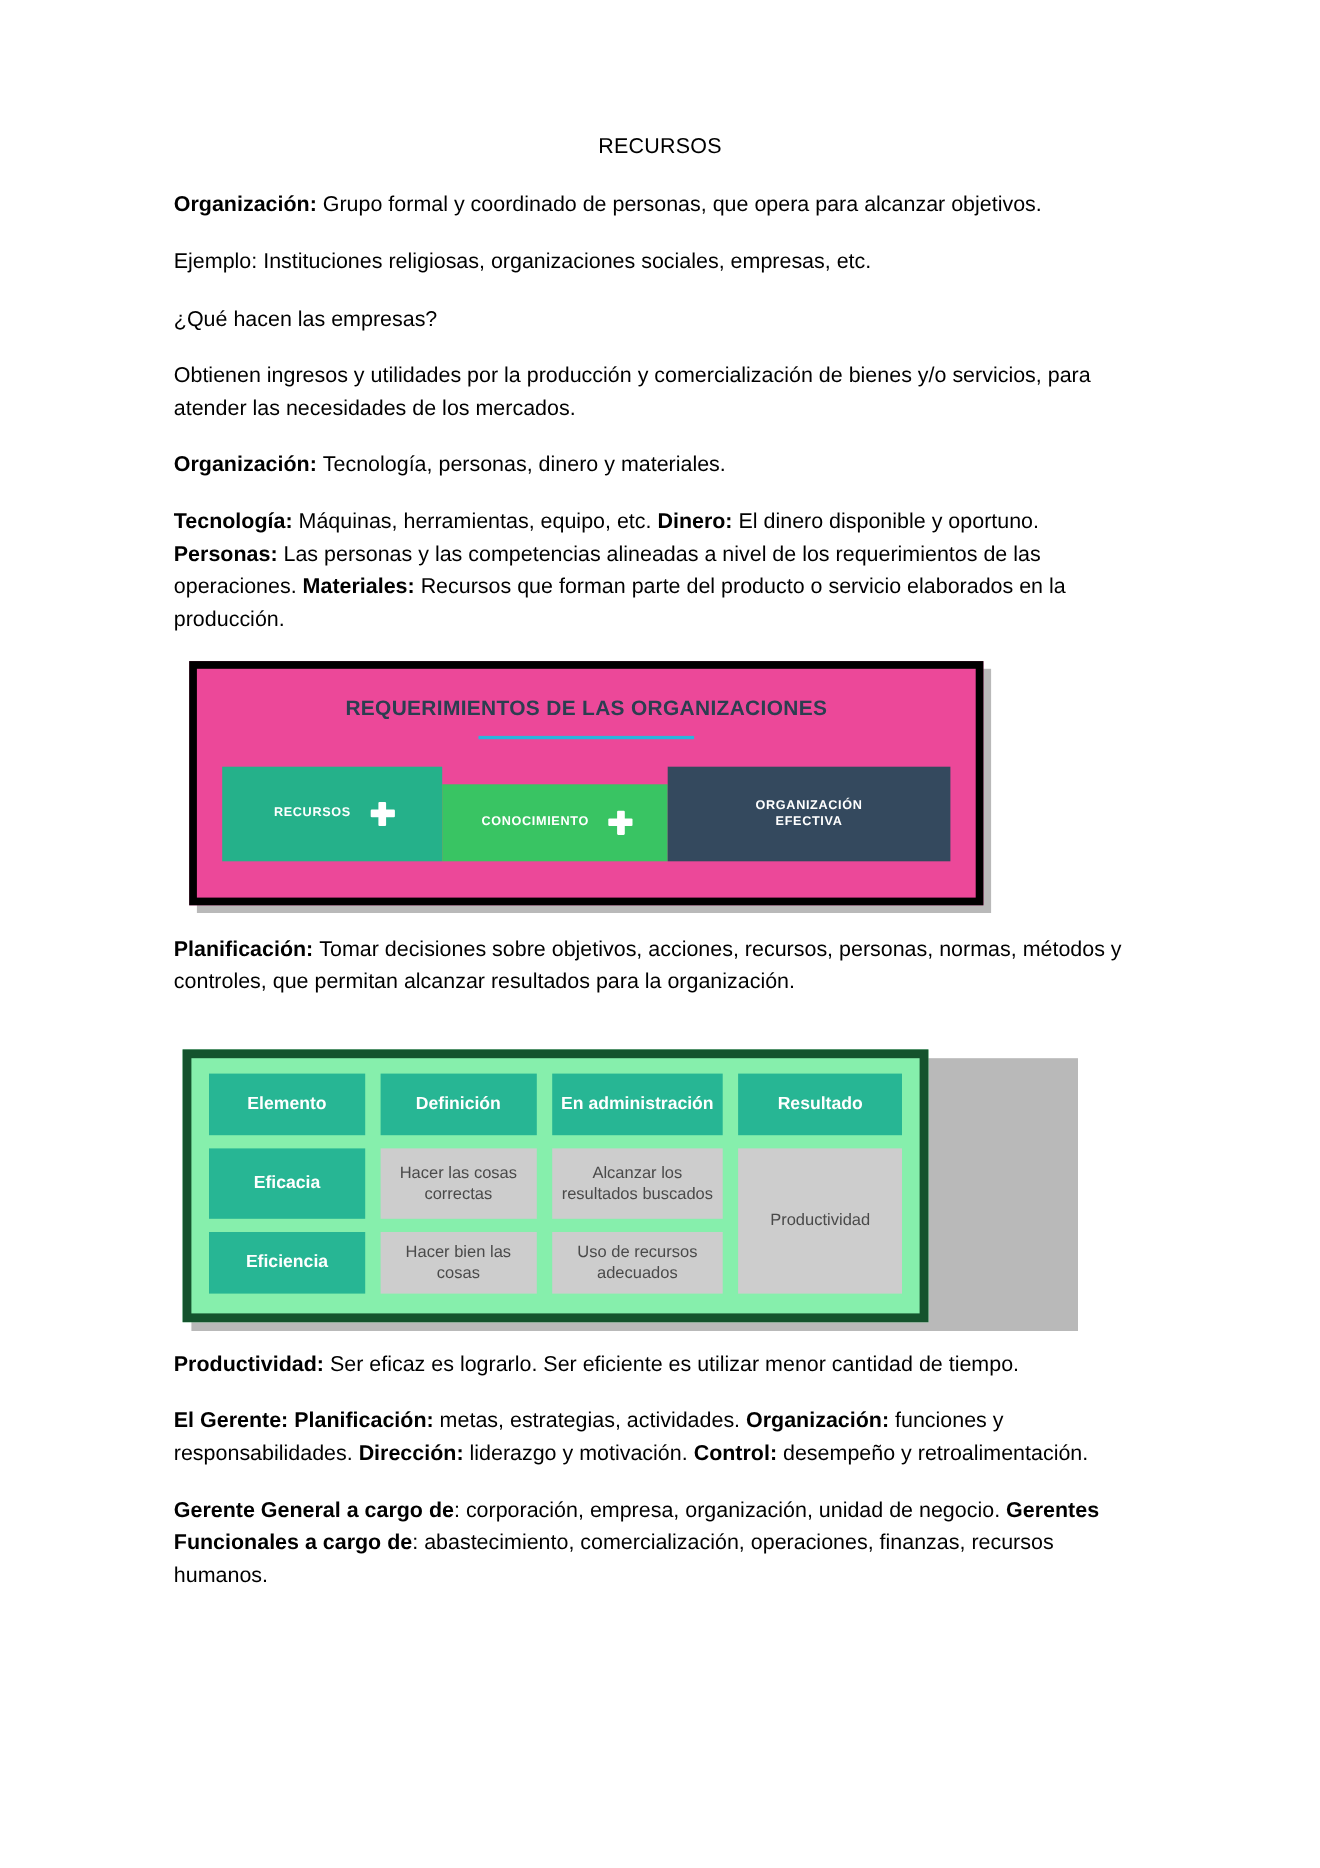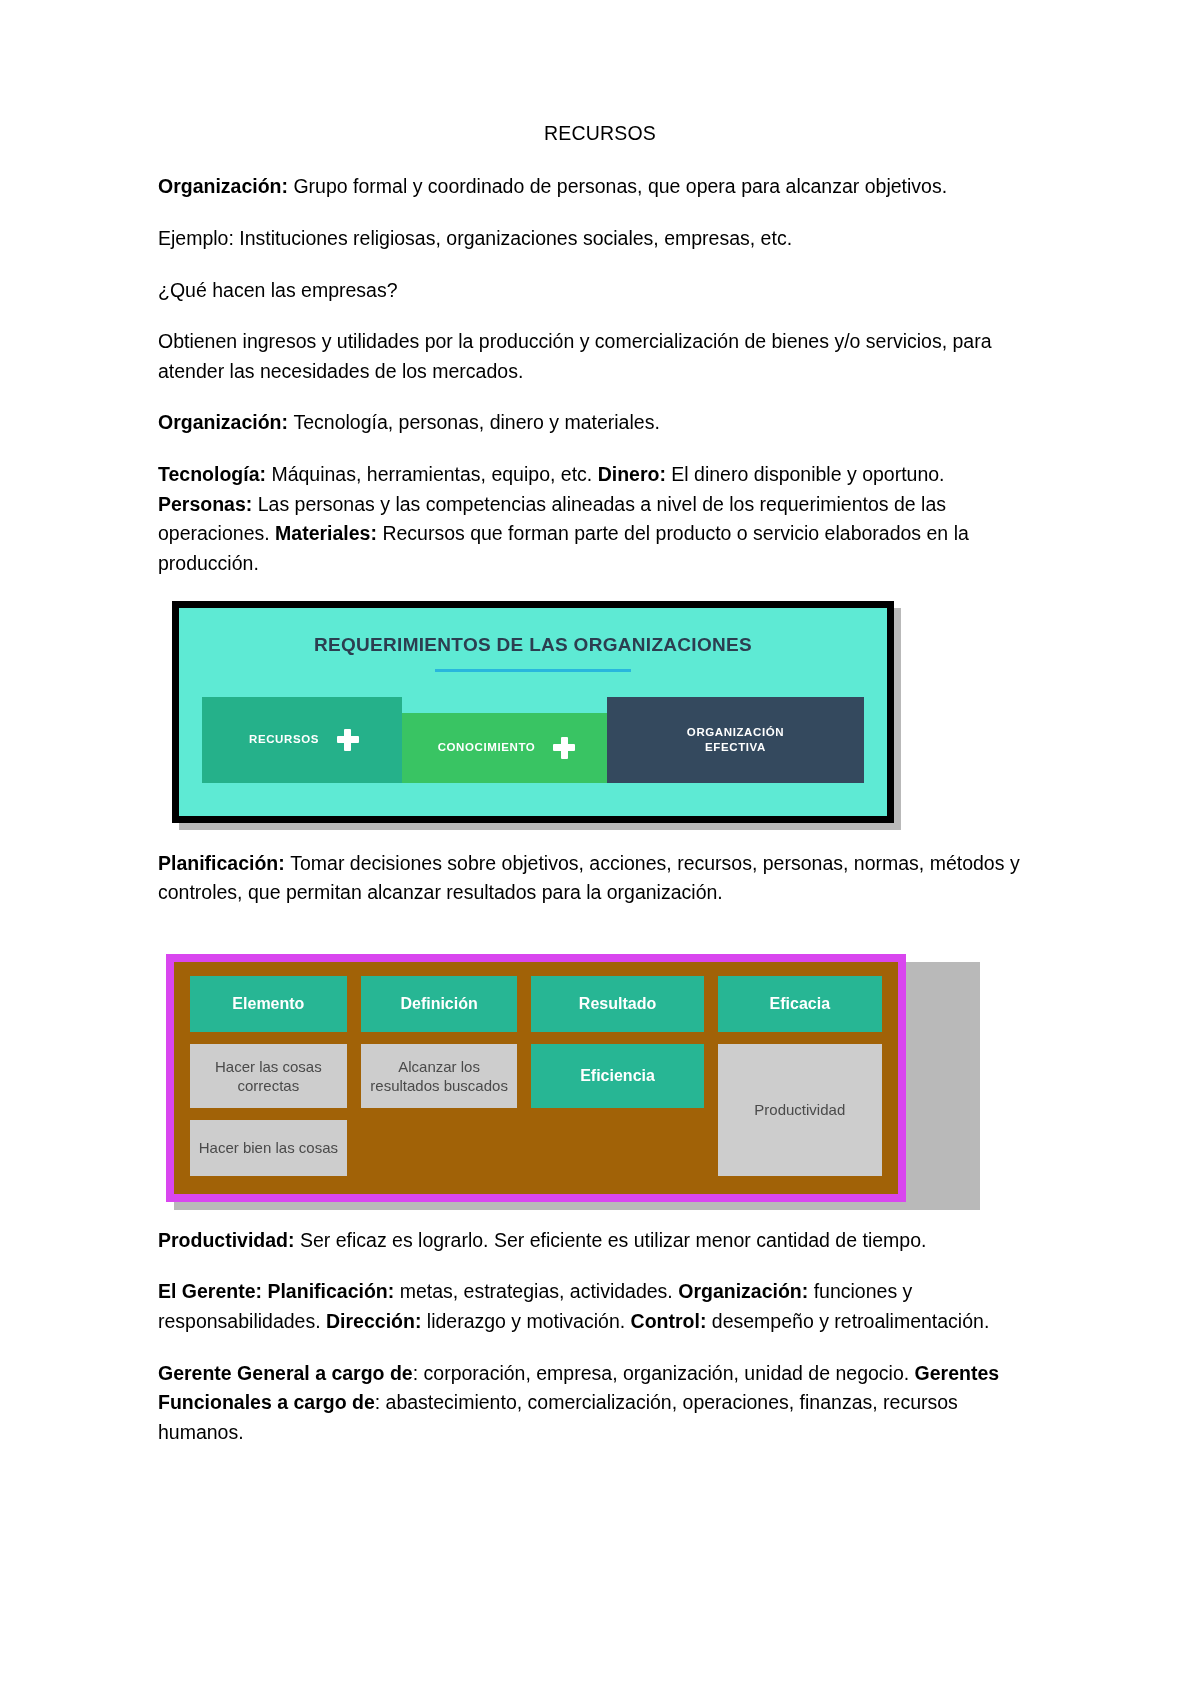--- a/index.html
+++ b/index.html
@@ -54,21 +54,21 @@
     background: #b9b9b9;
     z-index: 0;
   }
   .fig1 {
     position: relative;
     z-index: 1;
     width: 722px;
     height: 222px;
     border: 7px solid #000000;
     box-sizing: border-box;
-    background: #5eead4;
+    background: #ec4899;
     display: flex;
     flex-direction: column;
   }
   .fig1-title {
     text-align: center;
     color: #2c3e50;
     font-weight: bold;
     font-size: 19px;
     letter-spacing: 0.3px;
     margin-top: 26px;
@@ -145,25 +145,25 @@
     left: 8px;
     top: 8px;
     width: 806px;
     height: 248px;
     background: #b9b9b9;
     z-index: 0;
   }
   .fig2 {
     position: relative;
     z-index: 1;
-    width: 740px;
+    width: 678px;
     height: 248px;
-    border: 8px solid #d946ef;
-    box-sizing: border-box;
-    background: #a16207;
+    border: 8px solid #14532d;
+    box-sizing: border-box;
+    background: #86efac;
     padding: 14px 16px;
   }
   .fig2-grid {
     display: grid;
     grid-template-columns: 1.02fr 1.02fr 1.12fr 1.07fr;
     grid-template-rows: 56px 64px 56px;
     gap: 12px 14px;
     height: 100%;
   }
   .cell {
@@ -239,29 +239,31 @@
   </div>
 
   <p class="para"><b>Planificación: </b><span>Tomar decisiones sobre objetivos, acciones, recursos, personas, normas, métodos y controles, que permitan alcanzar resultados para la organización.</span></p>
 
   <div class="fig2-wrap">
     <div class="fig2-shadow"></div>
     <div class="fig2">
       <div class="fig2-grid">
         <div class="cell cell-head">Elemento</div>
         <div class="cell cell-head">Definición</div>
+        <div class="cell cell-head">En administración</div>
         <div class="cell cell-head">Resultado</div>
 
         <div class="cell cell-rowhead">Eficacia</div>
         <div class="cell cell-body">Hacer las cosas correctas</div>
         <div class="cell cell-body">Alcanzar los resultados buscados</div>
         <div class="cell cell-result">Productividad</div>
 
         <div class="cell cell-rowhead">Eficiencia</div>
         <div class="cell cell-body">Hacer bien las cosas</div>
+        <div class="cell cell-body">Uso de recursos adecuados</div>
       </div>
     </div>
   </div>
 
   <p class="para"><b>Productividad: </b><span>Ser eficaz es lograrlo. Ser eficiente es utilizar menor cantidad de tiempo.</span></p>
   <p class="para"><b>El Gerente: Planificación: </b><span>metas, estrategias, actividades. </span><b>Organización: </b><span>funciones y responsabilidades. </span><b>Dirección: </b><span>liderazgo y motivación. </span><b>Control: </b><span>desempeño y retroalimentación.</span></p>
   <p class="para"><b>Gerente General a cargo de</b><span>: corporación, empresa, organización, unidad de negocio. </span><b>Gerentes Funcionales a cargo de</b><span>: abastecimiento, comercialización, operaciones, finanzas, recursos humanos.</span></p>
 
 </div>
 

